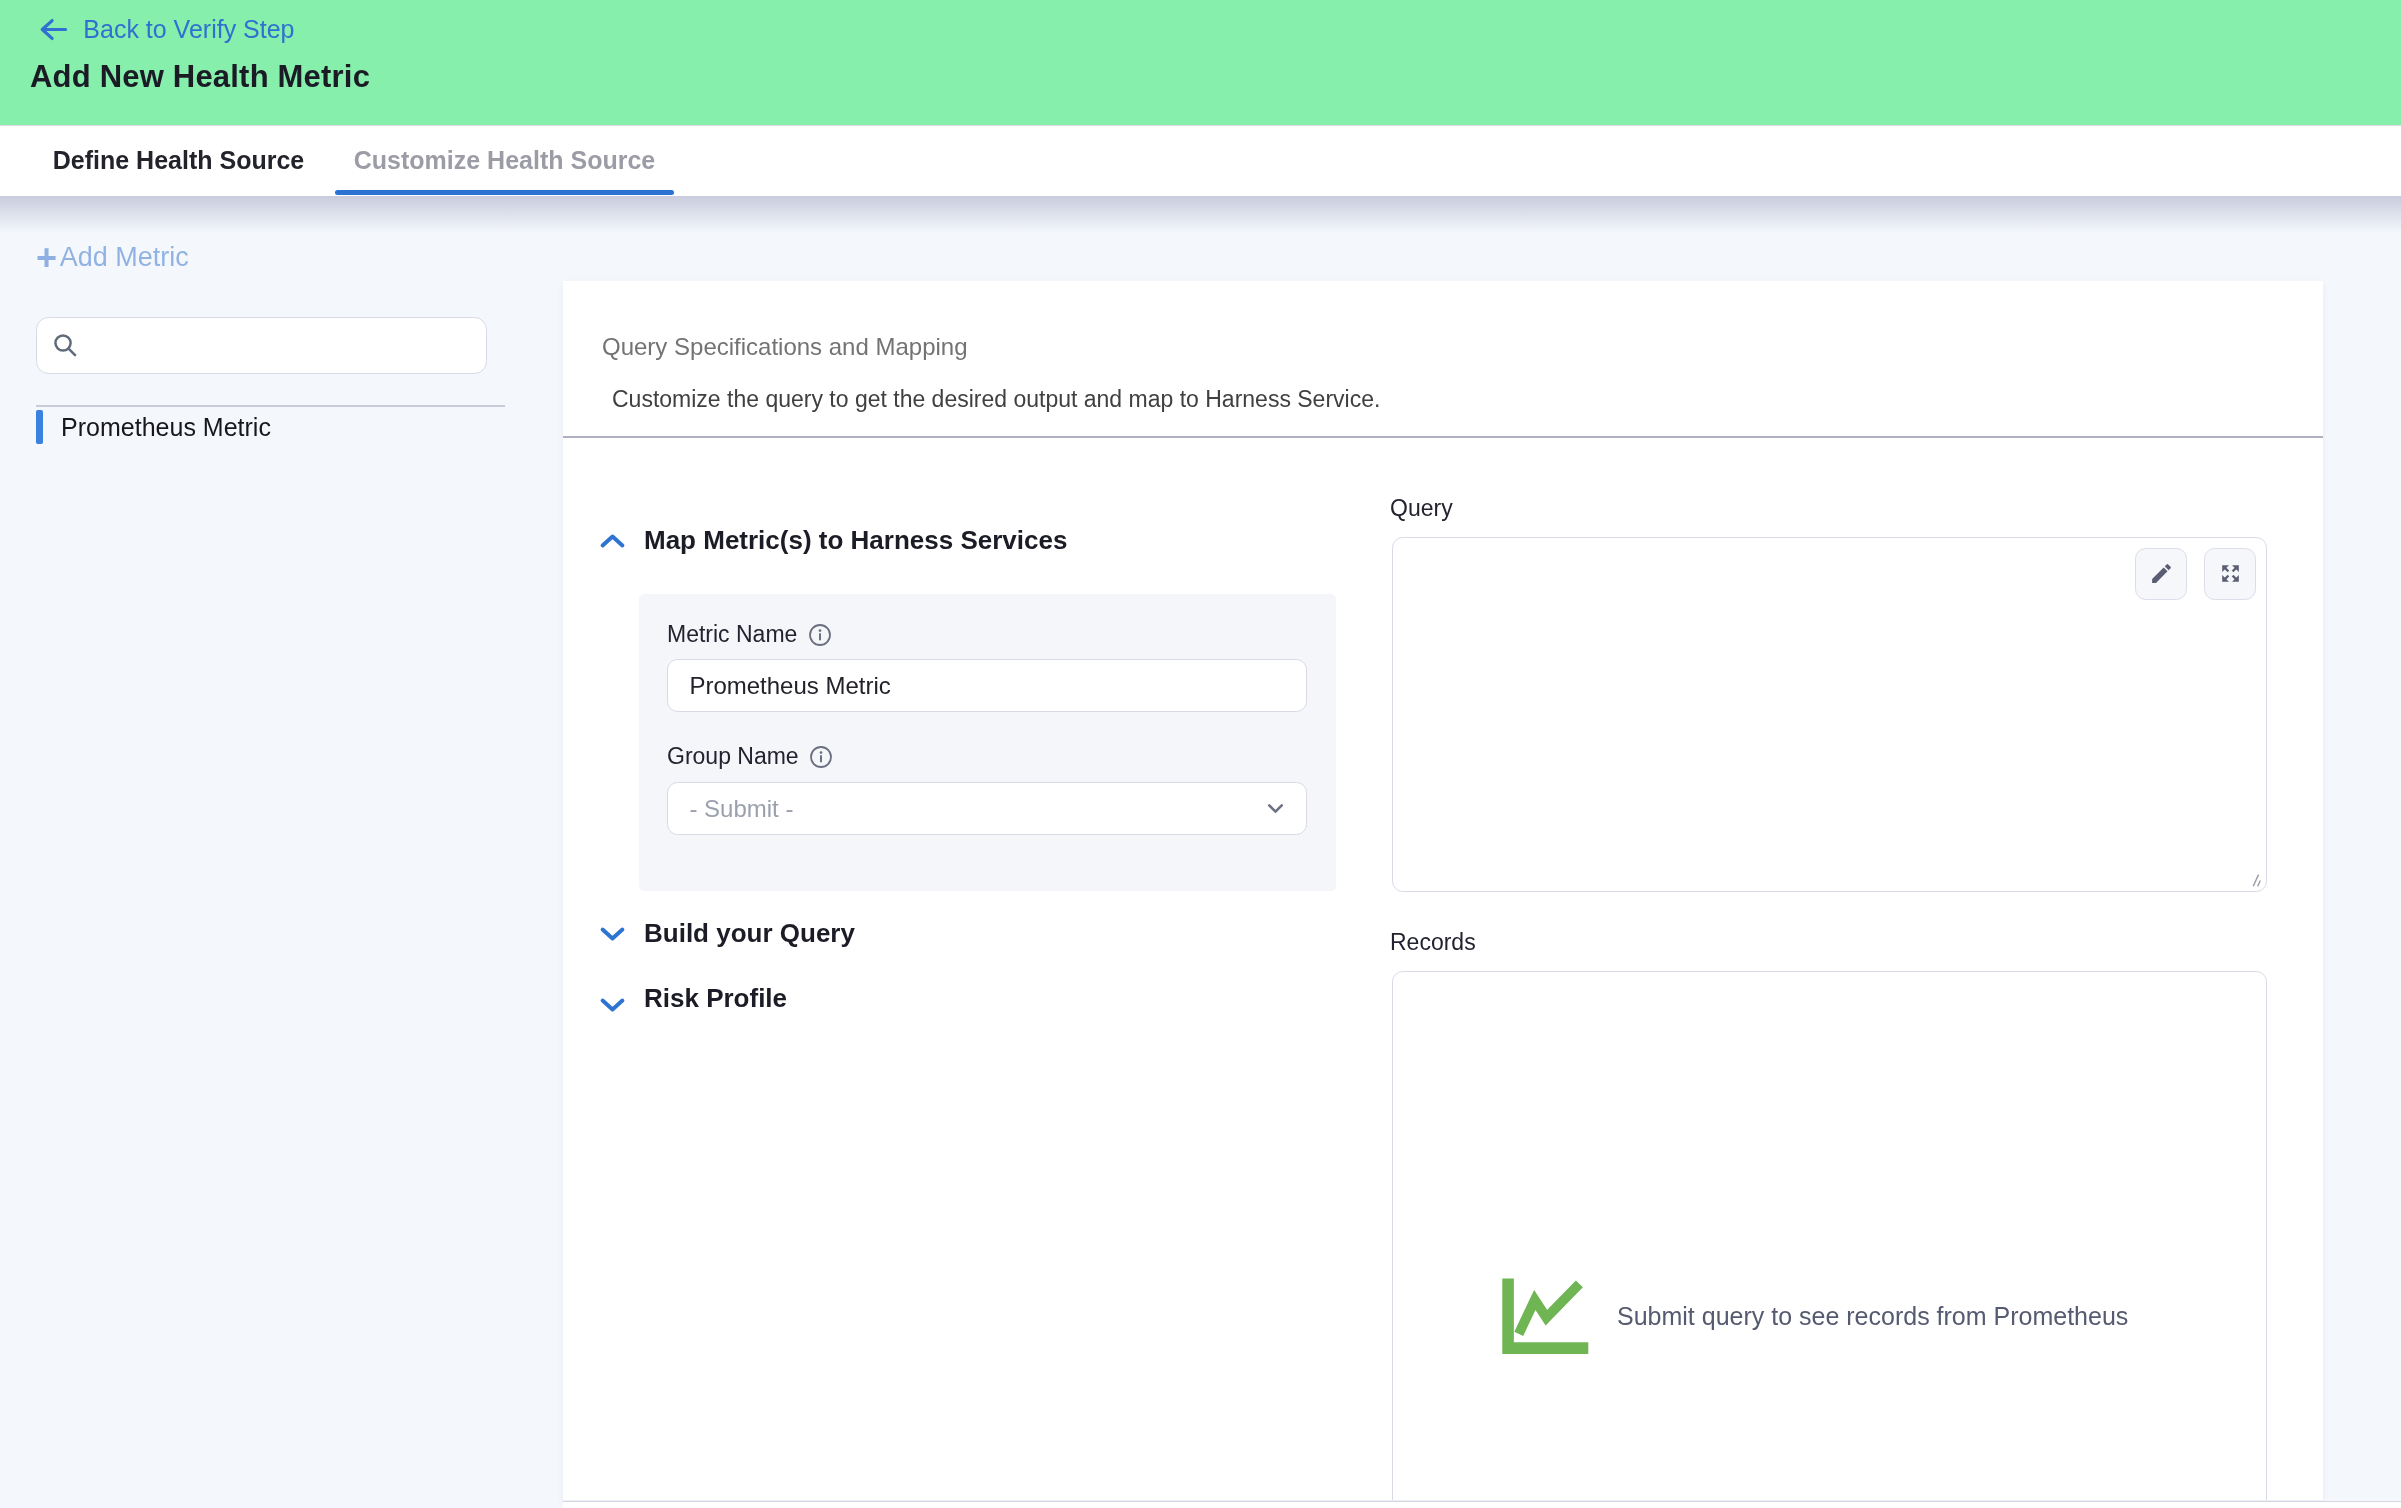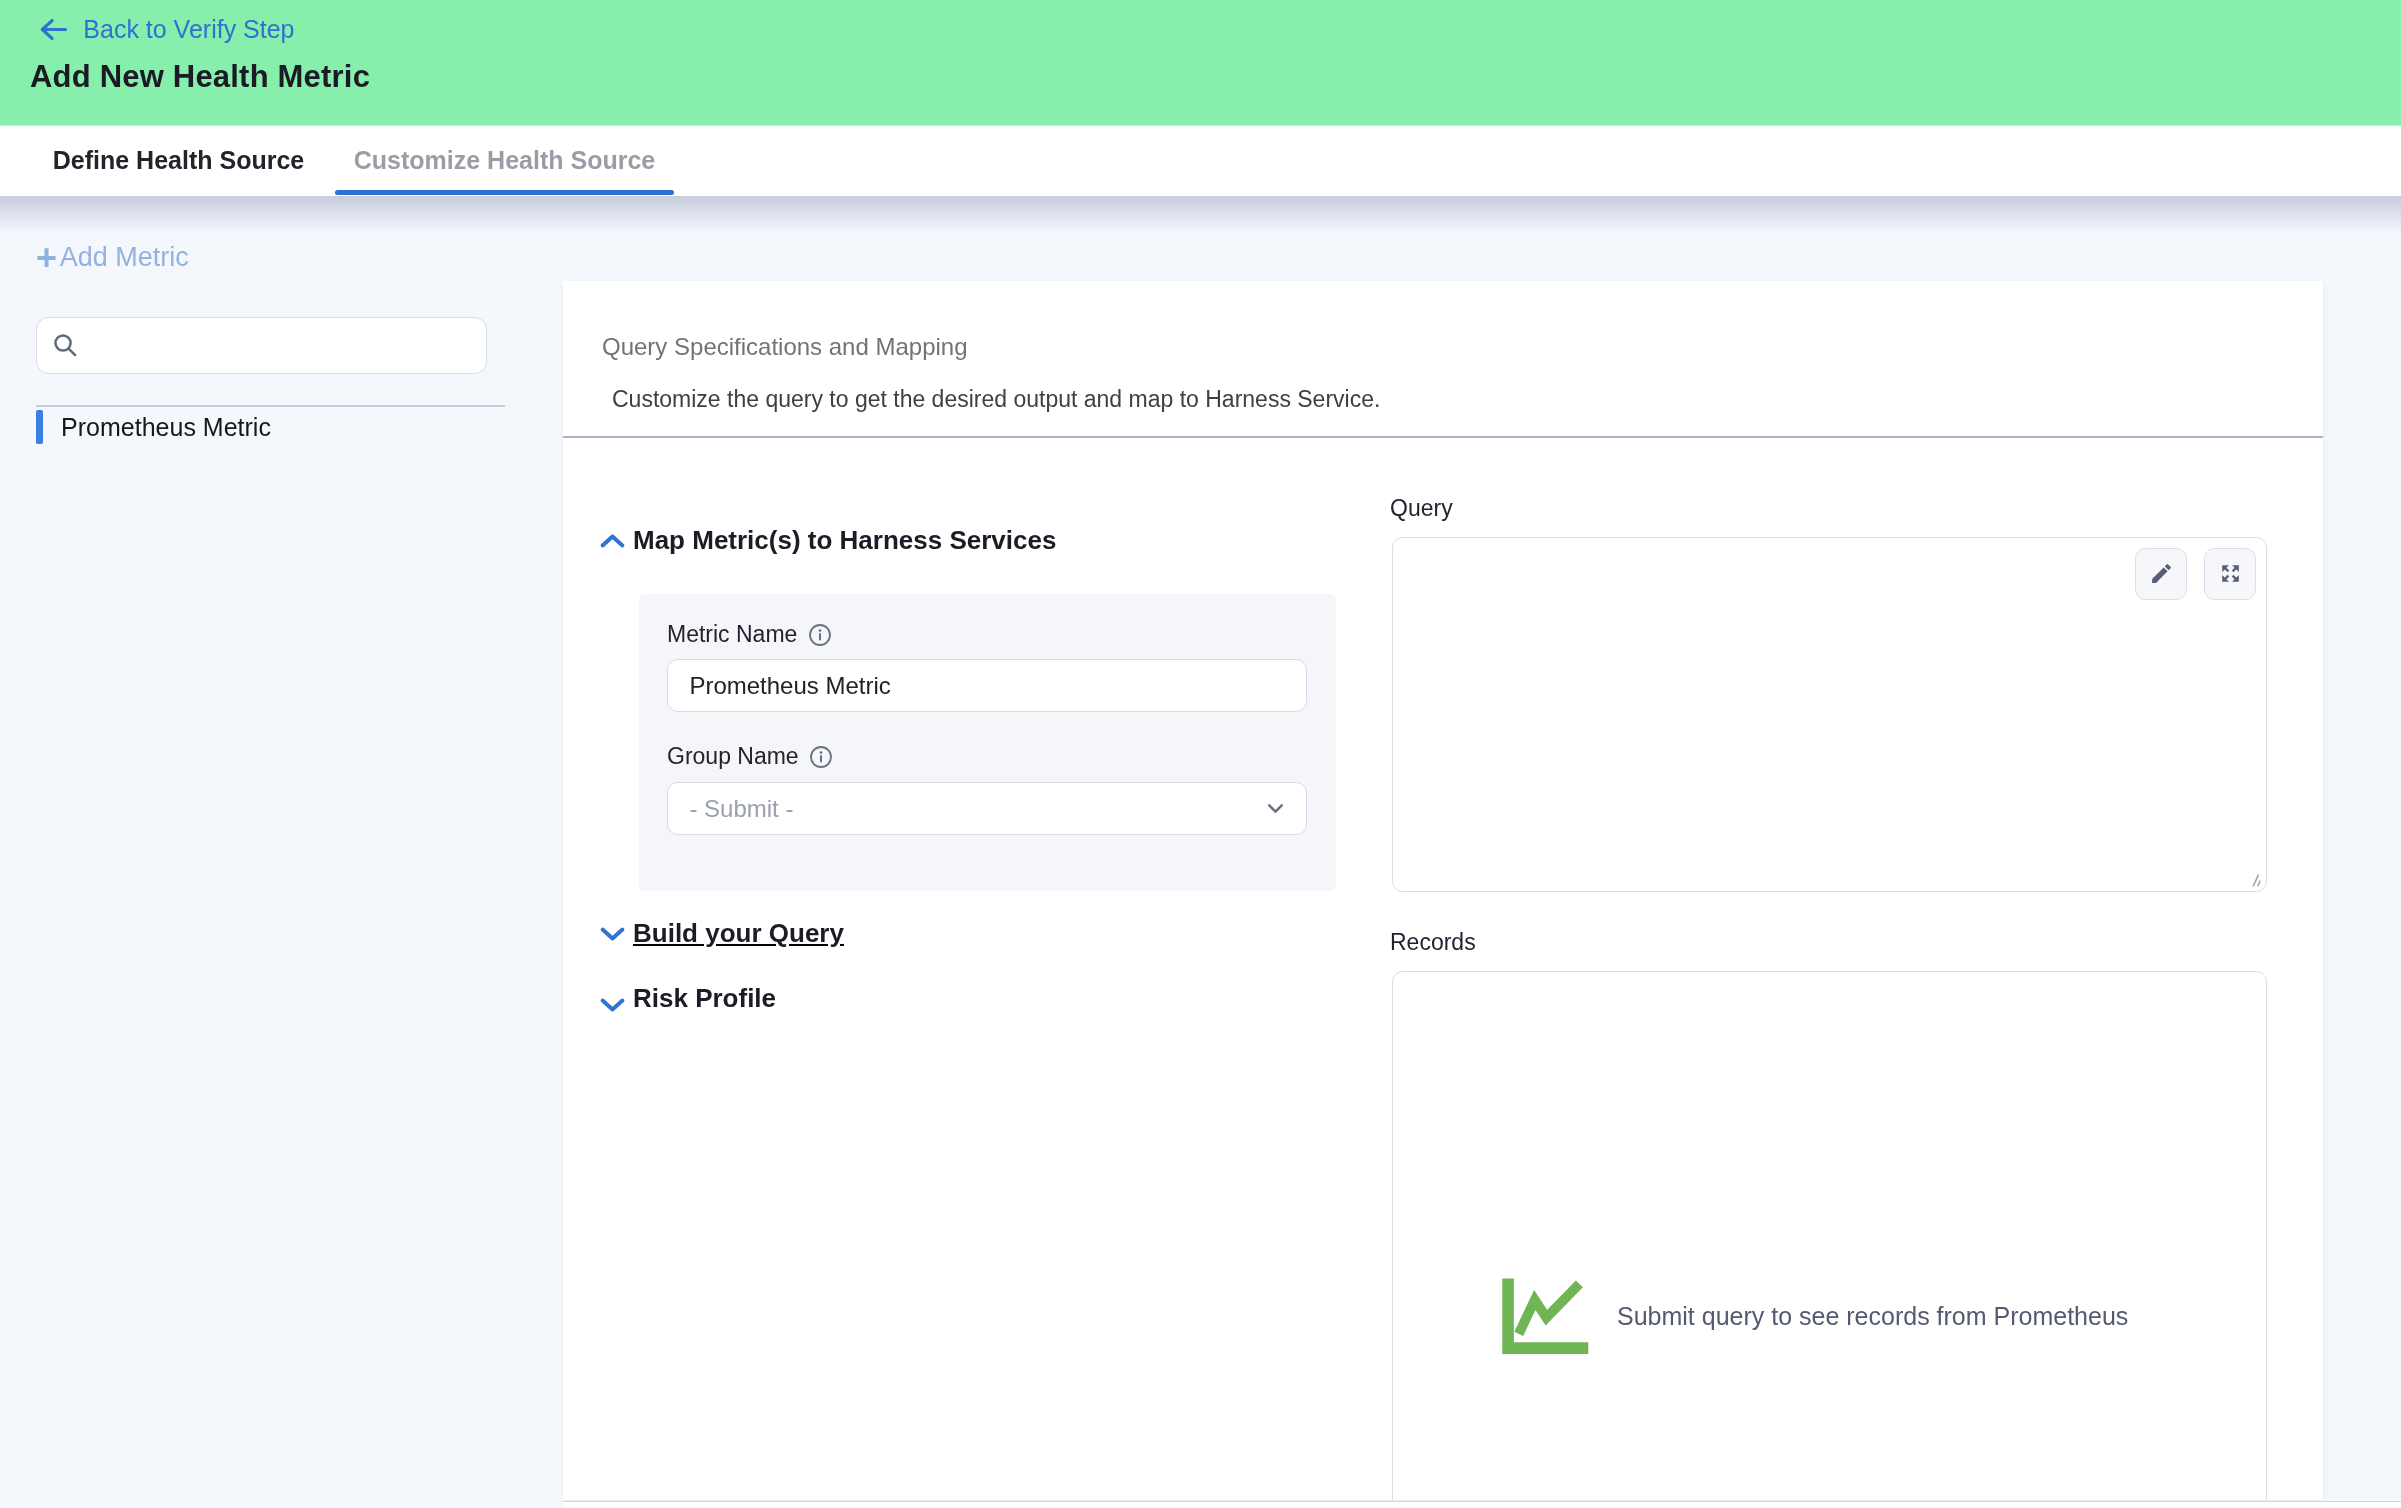--- a/index.html
+++ b/index.html
@@ -33,24 +33,24 @@
   .metric-item{ position:absolute; left:36px; top:214px; height:34px; display:flex; align-items:center; cursor:pointer; }
   .sel-bar{ width:7.1px; height:34px; border-radius:1.8px; background:#3b82e0; margin-right:18px; }
   .metric-item-label{ font-size:25px; color:#17171c; }
 
   
   .card{ position:absolute; left:563px; top:281px; width:1760px; height:1219px; background:#fff; overflow:hidden; box-shadow:0 1.8px 7.1px rgba(40,41,61,0.06); }
   .panel-title{ position:absolute; left:39px; top:52px; font-size:24px; font-weight:400; color:#737373; }
   .panel-subtitle{ position:absolute; left:49px; top:105px; font-size:23px; color:#404040; }
   .head-divider{ position:absolute; left:0; top:155px; width:100%; height:1.8px; background:#aeafc0; }
 
-  .section-row{ position:absolute; display:flex; align-items:center; gap:7px; cursor:pointer; }
+  .section-row{ position:absolute; display:flex; align-items:center; gap:18px; cursor:pointer; }
   .section-row h3{ font-size:26px; font-weight:700; color:#1c1c26; }
   .sec-map{ left:36px; top:244px; }
-  .sec-build{ left:36px; top:637px;text-decoration:underline; }
+  .sec-build{ left:36px; top:637px; }
   .sec-risk{ left:36px; top:702px;align-items:flex-end; }
 
   .form-card{ position:absolute; left:76px; top:313px; width:697px; height:297px; background:#f5f6f9; border-radius:5.3px; }
   .field-label-row{ position:absolute; display:flex; align-items:center; gap:10.7px; }
   .field-label-row span{ font-size:23px; font-weight:500; color:#232330; }
   .flr-metric{ left:28px; top:27px; }
   .flr-group{ left:28px; top:149px; }
   .text-input{ position:absolute; left:28px; top:65px; width:640px; height:53px; border:0.9px solid #d9dae6; border-radius:10.7px; background:#fff; font-size:24px; color:#22222a; padding:0 21.4px; outline:none; font-family:"Liberation Sans",sans-serif; }
   .select{ position:absolute; left:28px; top:188px; width:640px; height:53px; border:0.9px solid #d9dae6; border-radius:10.7px; background:#fff; display:flex; align-items:center; justify-content:space-between; padding:0 18px 0 21.4px; cursor:pointer; }
   .select .placeholder{ font-size:24px; color:#9aa0ad; }

